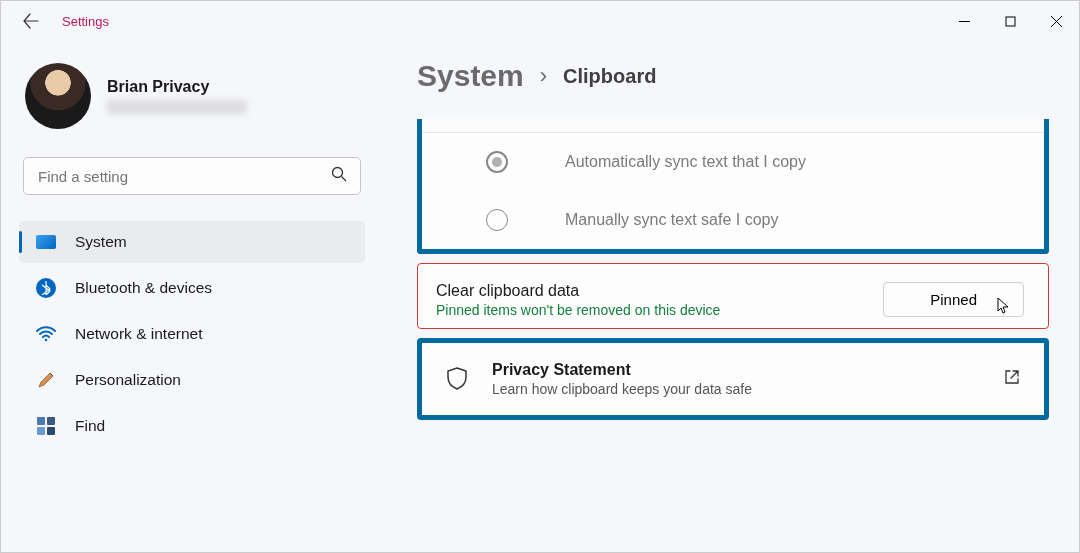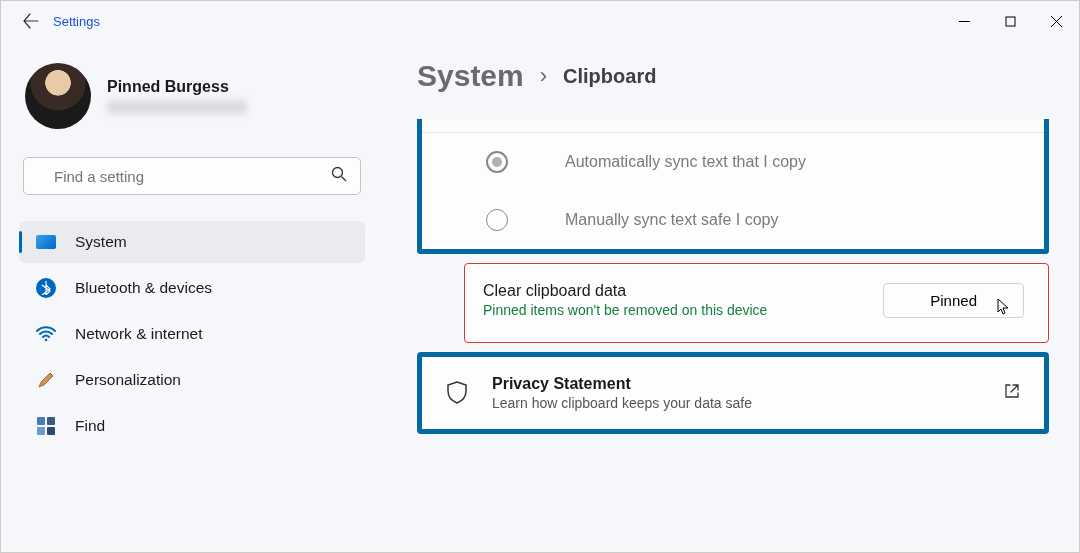--- a/index.html
+++ b/index.html
@@ -2,36 +2,36 @@
 <html><head>
   <meta charset="utf-8">
   <style>
     * { margin:0; padding:0; box-sizing:border-box; font-family:"Segoe UI",Arial,sans-serif; }
     body { width:1080px; height:553px; background:#f5f7fb; overflow:hidden; position:relative; border:1px solid #ccc; }
 
     
     .titlebar { height:40px; display:flex; align-items:center; padding:0 0 0 16px; }
     .back-arrow { width:28px; height:28px; display:flex; align-items:center; justify-content:center; cursor:pointer; }
     .back-arrow svg { width:16px; height:16px; }
-    .title { font-size:13px; margin-left:8px; color:#1d4ed8; }
+    .title { font-size:13px; margin-left:17px; color:#be185d; }
     .wincontrols { margin-left:auto; display:flex; }
     .winbtn { width:46px; height:40px; display:flex; align-items:center; justify-content:center; cursor:pointer; }
     .winbtn svg { width:11px; height:11px; }
 
     .main { display:flex; height:calc(100% - 40px); }
 
     
     .sidebar { width:382px; padding:22px 18px 0 18px; }
     .profile { display:flex; align-items:center; margin-bottom:28px; padding-left:6px; }
     .avatar { width:66px; height:66px; border-radius:50%; background:radial-gradient(circle at 50% 30%, #e8c9a8 0 22%, #3a2a24 23% 48%, #1a1a1a 49% 100%); flex-shrink:0; }
     .profile-text { margin-left:16px; }
     .username { font-size:16px; font-weight:600; color:#1a1a1a; }
     .email { width:140px; height:14px; background:#dcdce0; filter:blur(3px); border-radius:2px; margin-top:4px; }
     .search { position:relative; margin-bottom:26px; padding:0 4px; }
-    .search input { width:100%; height:38px; border:1px solid #c4c4c4; border-radius:5px; background:#fdfdfe; padding:0 40px 0 30px; font-size:15px; color:#555; outline:none; }
+    .search input { width:100%; height:38px; border:1px solid #c4c4c4; border-radius:5px; background:#fdfdfe; padding:0 40px 0 14px; font-size:15px; color:#555; outline:none; }
     .search .icon { position:absolute; right:18px; top:50%; transform:translateY(-50%); }
     .nav { list-style:none; }
     .nav li { display:flex; align-items:center; height:42px; padding:0 12px 0 16px; border-radius:5px; cursor:pointer; font-size:15.5px; color:#1a1a1a; position:relative; margin:4px 0; }
     .nav li.active { background:#e9ebef; }
     .nav li.active::before { content:""; position:absolute; left:0; top:10px; bottom:10px; width:3px; background:#0067c0; border-radius:2px; }
     .nav .icon { width:22px; height:22px; margin-right:18px; display:flex; align-items:center; justify-content:center; }
     .icn-system { background:linear-gradient(135deg,#3aa0f0,#0067c0); border-radius:2px; width:20px; height:14px; }
     .icn-bt { width:20px; height:20px; border-radius:50%; background:#0067c0; display:flex; align-items:center; justify-content:center; }
     .icn-wifi svg { width:20px; height:20px; }
     .icn-pers svg { width:20px; height:20px; }
@@ -48,21 +48,21 @@
 
     .card { background:#fdfdfd; border:5px solid #0369a1; border-radius:4px; margin-bottom:9px; }
     .sync-card { padding:0; border-top:none; border-radius:0 0 4px 4px; }
     .sync-head { height:14px; border-bottom:1px solid #e6e6e6; background:#fbfbfc; }
     .radio-row { display:flex; align-items:center; padding:18px 64px;gap:41px; }
     .radio { width:22px; height:22px; border:1.5px solid #888; border-radius:50%; margin-right:16px; display:flex; align-items:center; justify-content:center; flex-shrink:0; }
     .radio.selected { border:2px solid #888; }
     .radio.selected::after { content:""; width:10px; height:10px; border-radius:50%; background:#b0b0b0; }
     .radio-label { font-size:16px; color:#7a7a7a; }
 
-    .clear-card { border:1.5px solid #d43a2f; padding:18px 24px 24px 18px; display:flex; align-items:flex-end;margin-left:47px; }
+    .clear-card { border:1.5px solid #d43a2f; padding:18px 24px 10px 18px; display:flex; align-items:flex-start; }
     .clear-text .h { font-size:16px; color:#1a1a1a; }
     .clear-text .s { font-size:14px; color:#15803d; margin-top:2px; }
     .clear-btn { margin-left:auto; background:#fdfdfd; border:1px solid #d0d0d0; border-radius:4px; padding:8px 46px; font-size:15px; cursor:pointer; position:relative; }
     .cursor { position:absolute; right:12px; top:14px; }
 
     .priv-card { padding:18px 24px 18px 18px; display:flex; align-items:center; }
     .priv-icon { width:26px; height:26px; margin-right:22px; margin-left:4px; }
     .priv-text .h { font-size:16px; font-weight:600; color:#1a1a1a; }
     .priv-text .s { font-size:14px; color:#555; margin-top:2px;text-align:center; }
     .ext-icon { margin-left:auto; }
@@ -94,21 +94,21 @@
         </svg>
       </div>
   </div>
 </div>
 
 <div class="main">
   <aside class="sidebar">
     <div class="profile">
       <div class="avatar"></div>
       <div class="profile-text">
-        <div class="username">Pinned Burgess</div>
+        <div class="username">Brian Privacy</div>
         <div class="email"></div>
       </div>
     </div>
     <div class="search">
       <input type="text" placeholder="Find a setting" style="">
       <span class="icon"><svg width="16" height="16" viewBox="0 0 16 16">
             <circle cx="6.5" cy="6.5" r="5" stroke="#333" stroke-width="1.3" fill="none"></circle>
             <path d="M10.5 10.5L15 15" stroke="#333" stroke-width="1.3"></path>
           </svg></span>
     </div>

